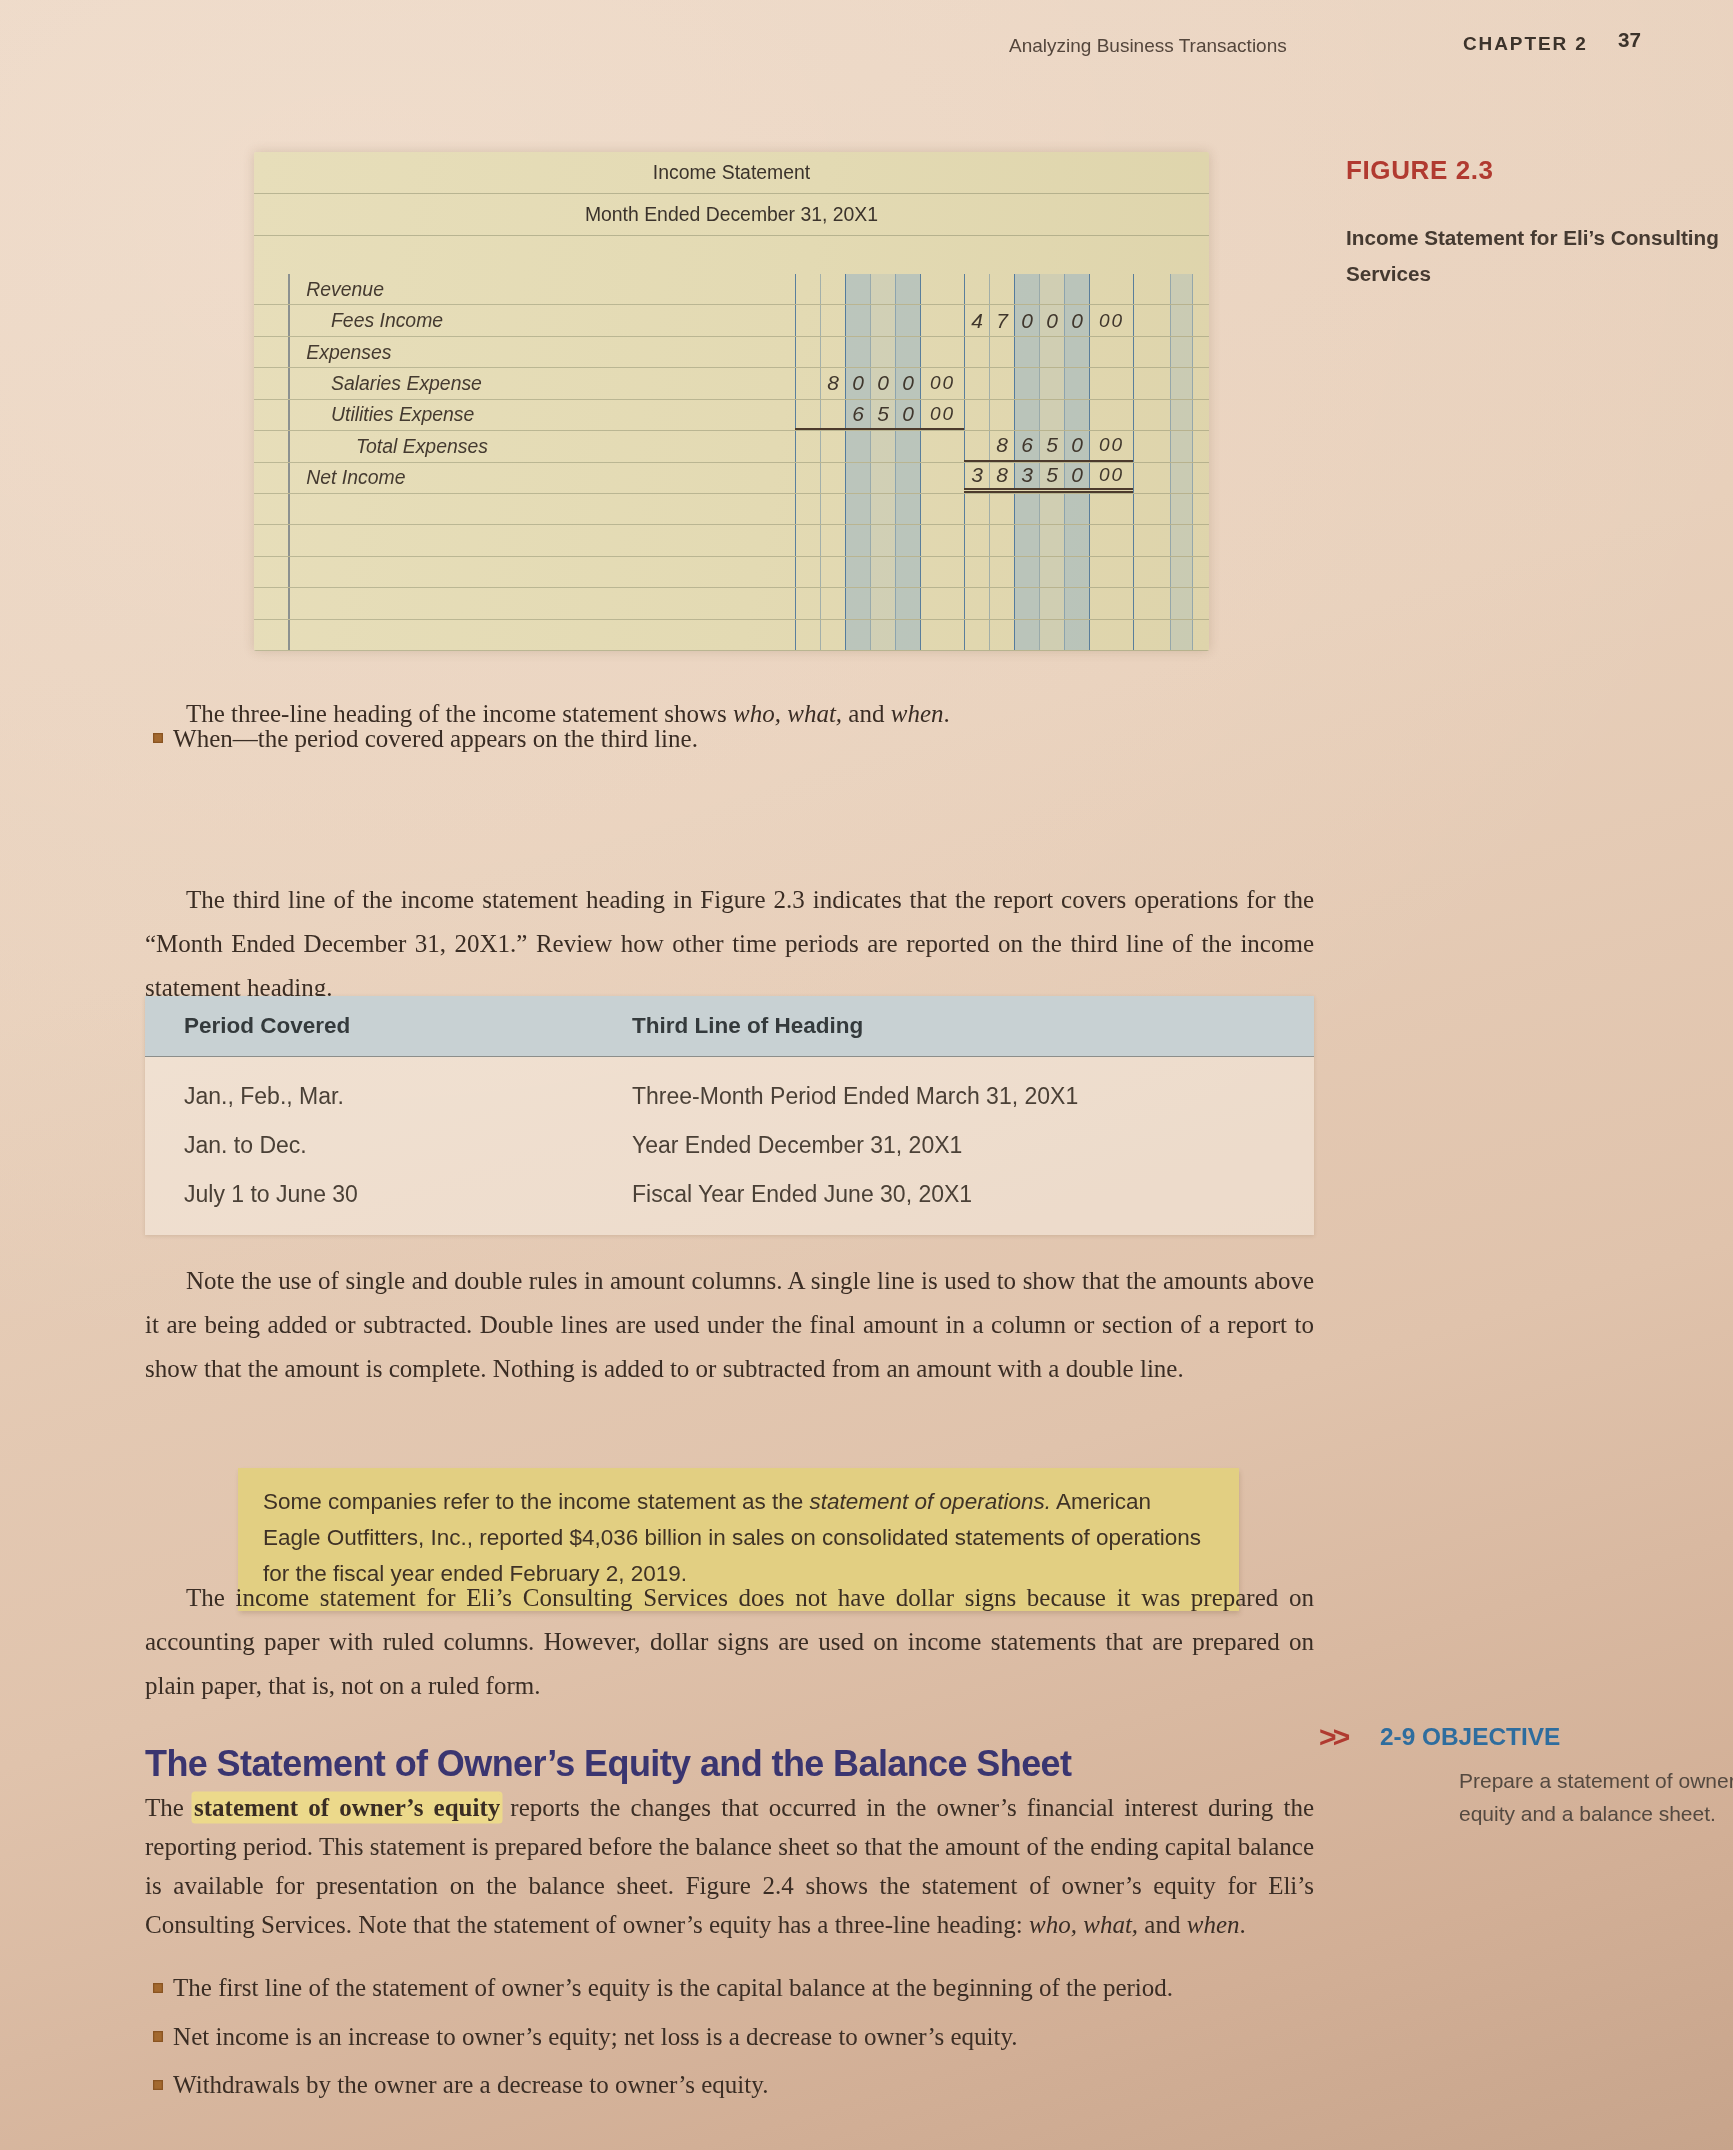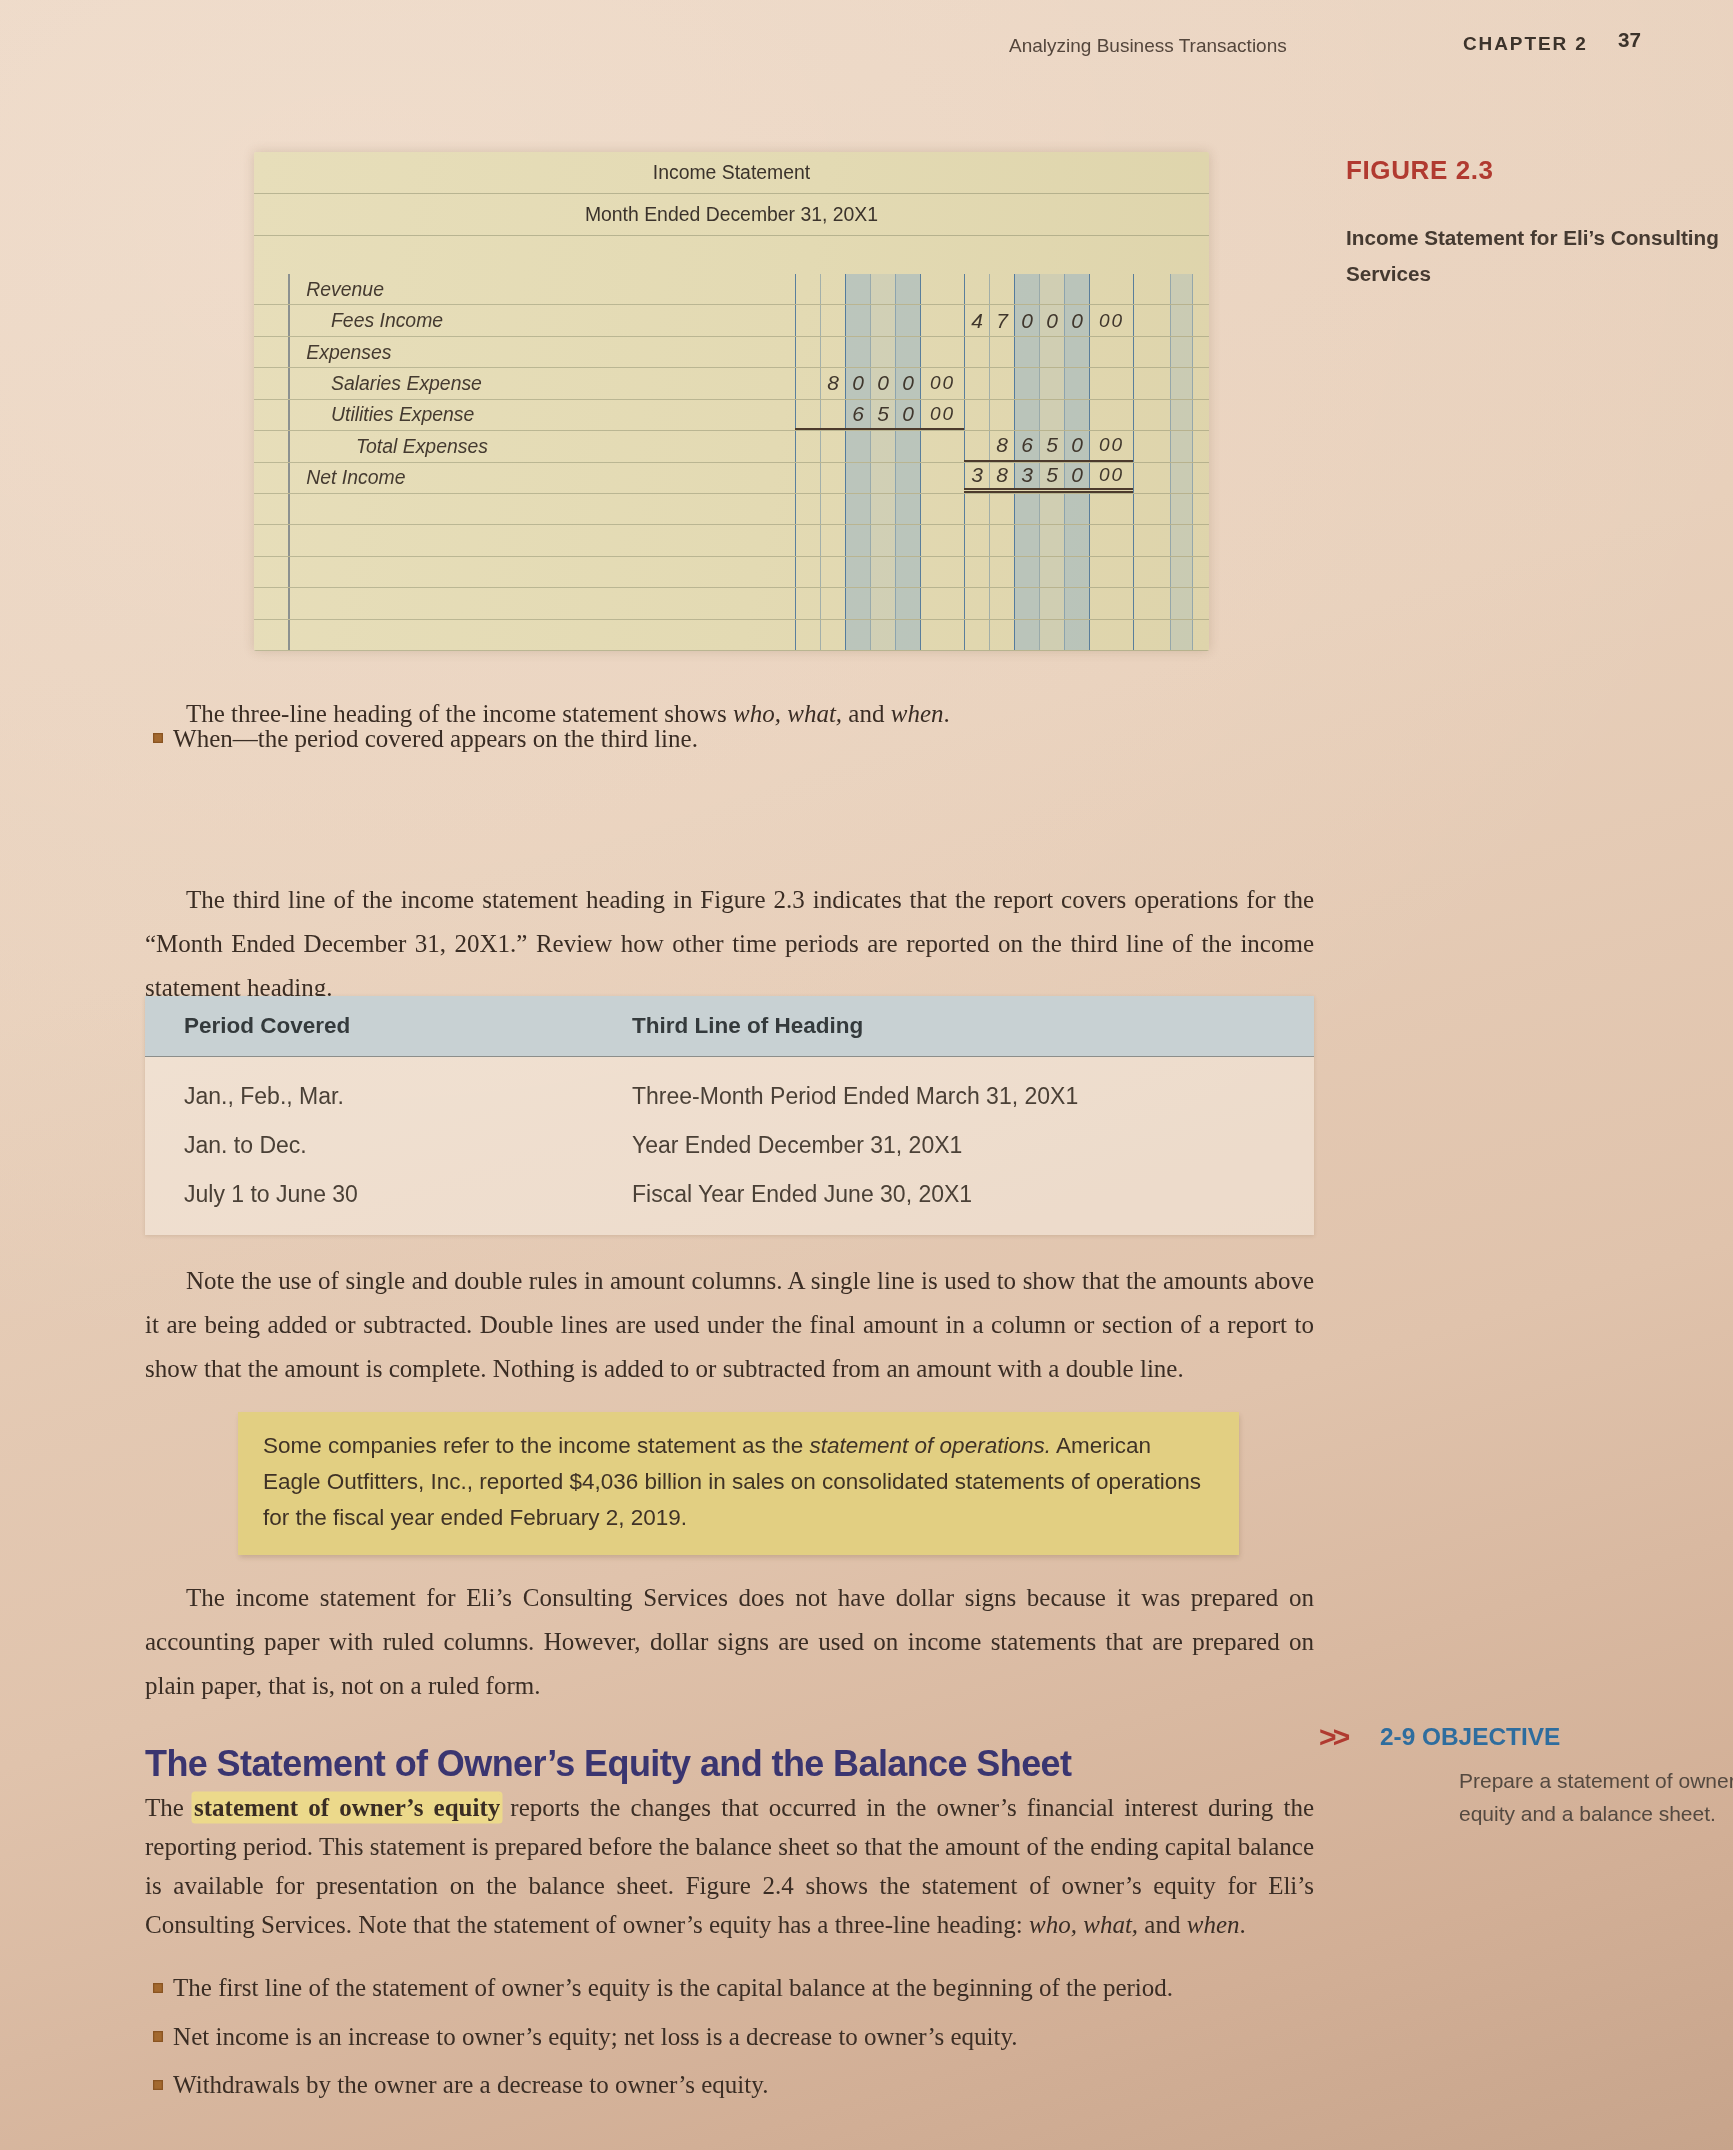--- a/index.html
+++ b/index.html
@@ -77,21 +77,21 @@
     background:rgba(248,239,229,.5);box-shadow:0 1.3px 3.8px rgba(90,60,30,.15);}
   .ptable thead th{background:#c8d1d3;height:58px;text-align:left;
     font:bold 22.5px "Liberation Sans",sans-serif;color:#343a3c;
     border-bottom:1.9px solid rgba(120,120,115,.5);}
   .ptable th:first-child,.ptable td:first-child{width:446px;padding-left:39px;}
   .ptable td{height:47px;font-size:23px;color:#4a4036;}
   .ptable tbody tr:first-child td{padding-top:16.3px;}
   .ptable tbody tr:last-child td{padding-bottom:16.3px;}
 
   
-  .hibox{position:absolute;left:238px;top:1412px;width:951px;
+  .hibox{position:absolute;left:238px;top:1468px;width:951px;
     background:#e2cf82;padding:16.3px 25px 19px 25px;
     font:22.5px "Liberation Sans",sans-serif;line-height:36px;color:#3f3226;
     box-shadow:1.3px 2.5px 5px rgba(90,60,30,.2);}
 
   
   .section-title{position:absolute;left:145px;top:1713px;
     font:800 36px "Liberation Sans",sans-serif;letter-spacing:-0.6px;color:#3a3570;}
   .obj-chevrons{position:absolute;left:1319px;top:1720px;
     font:bold 30px "Liberation Sans",sans-serif;color:#b03a30;letter-spacing:-3.8px;}
   .obj-heading{position:absolute;left:1380px;top:1723px;

